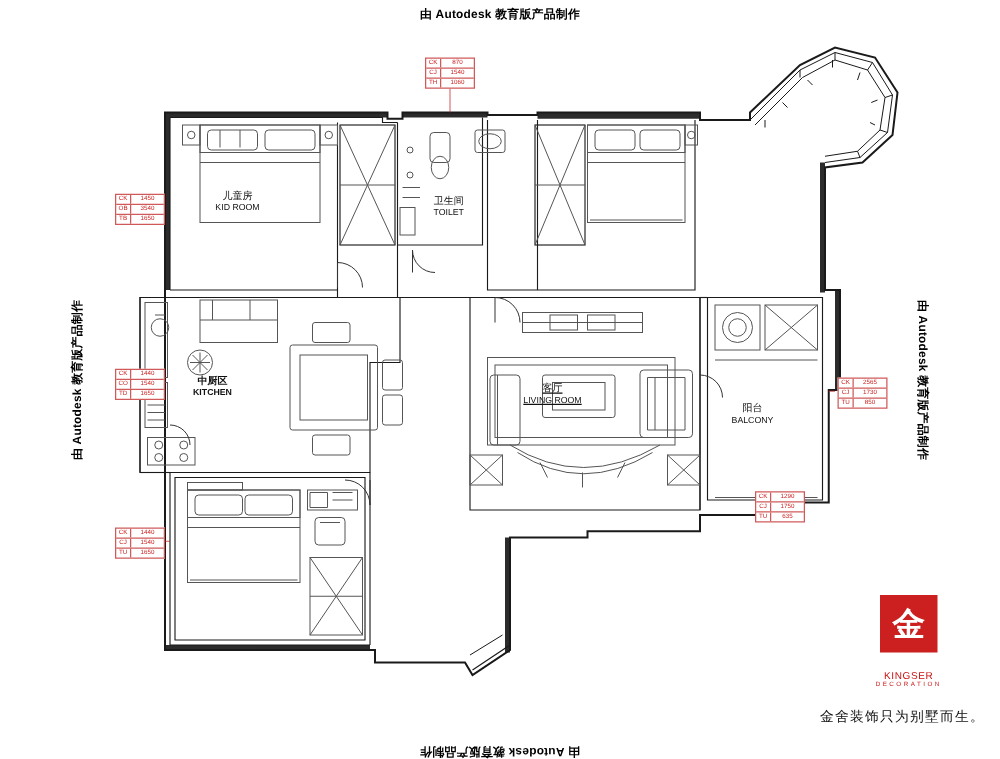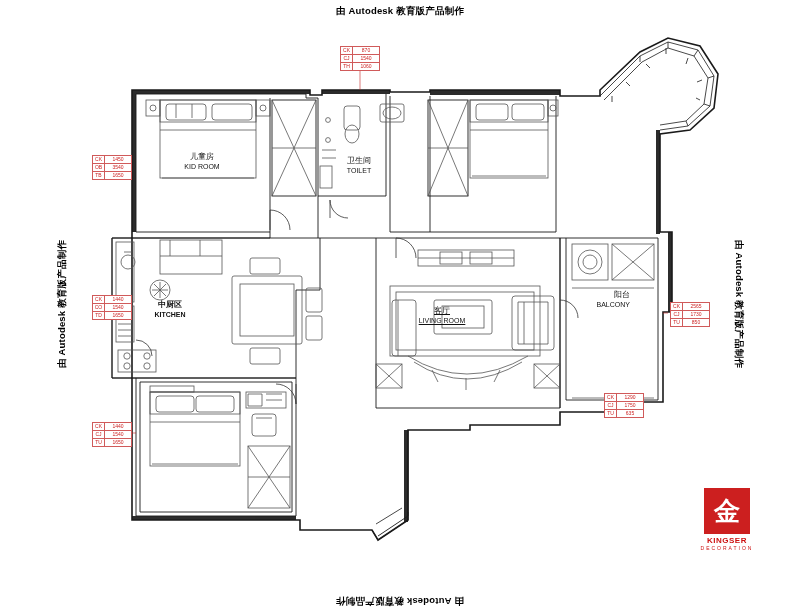--- a/index.html
+++ b/index.html
@@ -37,21 +37,21 @@
   .room .cn{font-size:8px;line-height:10px;}
   .room .en{font-size:7px;line-height:9px;}
 
   
   .logo{position:absolute;right:40px;bottom:56px;width:66px;text-align:center;}
   .logo .sq{
     width:46px;height:46px;margin:0 auto;background:#cc1f1f;
     display:flex;align-items:center;justify-content:center;
     color:#fff;font-size:26px;font-weight:bold;line-height:1;
   }
-  .logo .brand{font-size:8px;font-weight:bold;color:#c11;letter-spacing:0.5px;margin-top:2px;}
+  .logo .brand{font-size:8px;font-weight:normal;color:#c11;letter-spacing:0.5px;margin-top:14px;}
   .logo .sub{font-size:5px;color:#c11;letter-spacing:2px;}
   .tagline{
     position:absolute;right:12px;bottom:26px;font-size:11px;color:#111;
     letter-spacing:1px;
   }
 </style>
 </head>
 <body>
 
 <div class="stage">
@@ -288,41 +288,41 @@
     <g stroke="#c22222" stroke-width="0.6" fill="none">
       <path d="M118 166 L132 166"></path>
       <path d="M118 306 L112 306"></path>
       <path d="M118 433 L136 433"></path>
       <path d="M360 60 L360 90"></path>
       <path d="M668 313 L663 313"></path>
       <path d="M628 404 L628 412"></path>
     </g>
   </svg>
 
-  <div class="room" style="left:170px;top:152px;width:64px;">
+  <div class="room" style="left:158px;top:152px;width:64px;">
     <div class="cn">儿童房</div>
     <div class="en">KID ROOM</div>
   </div>
 
   <div class="room" style="left:330px;top:156px;width:58px;">
     <div class="cn">卫生间</div>
     <div class="en">TOILET</div>
   </div>
 
   <div class="room" style="left:140px;top:300px;width:60px;font-weight:bold;">
     <div class="cn">中厨区</div>
     <div class="en">KITCHEN</div>
   </div>
 
   <div class="room" style="left:408px;top:306px;width:68px;text-decoration:underline;">
     <div class="cn">客厅</div>
     <div class="en">LIVING ROOM</div>
   </div>
 
-  <div class="room" style="left:574px;top:290px;width:56px;text-align:right;">
+  <div class="room" style="left:574px;top:322px;width:56px;">
     <div class="cn">阳台</div>
     <div class="en">BALCONY</div>
   </div>
 
   <div class="dimbox" style="left:340px;top:46px;width:38px;">
     <div class="row">
         <span class="k">CK</span>
         <span class="v">870</span>
       </div>
     <div class="row">
@@ -414,14 +414,15 @@
   <div class="wm wm-bottom">由 Autodesk 教育版产品制作</div>
   <div class="wm wm-left">由 Autodesk 教育版产品制作</div>
   <div class="wm wm-right">由 Autodesk 教育版产品制作</div>
 
   <div class="logo">
     <div class="sq">金</div>
     <div class="brand">KINGSER</div>
     <div class="sub">DECORATION</div>
   </div>
 
+  <div class="tagline">金舍装饰只为别墅而生。</div>
 
 </div>
 
 </body></html>

